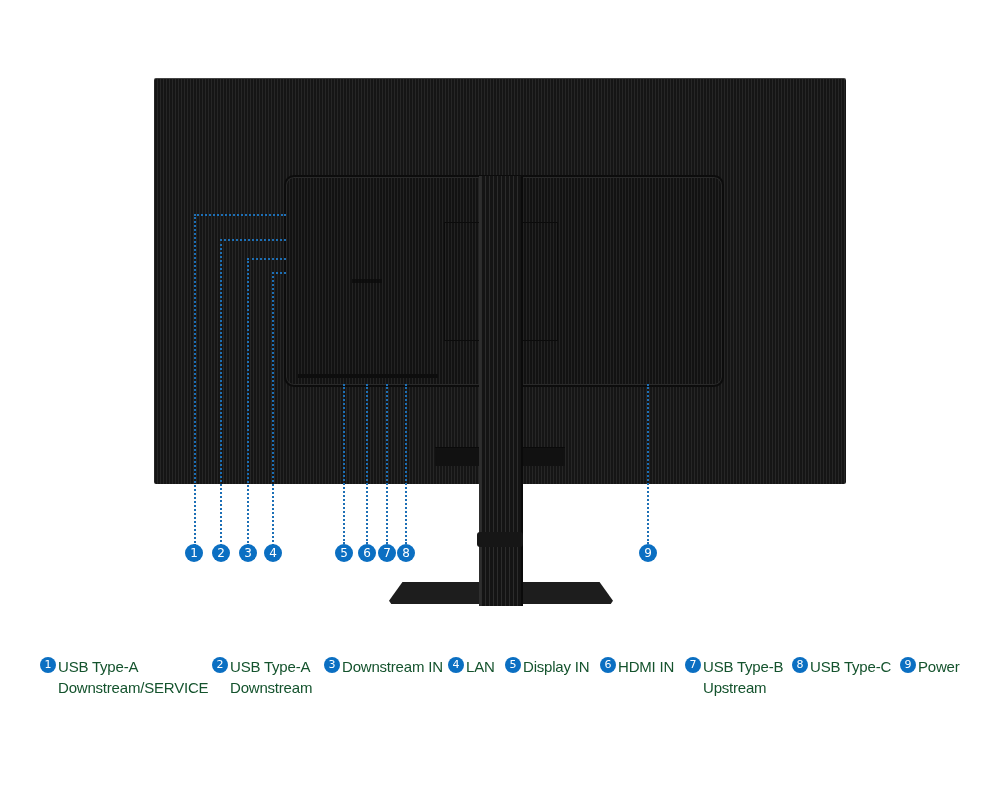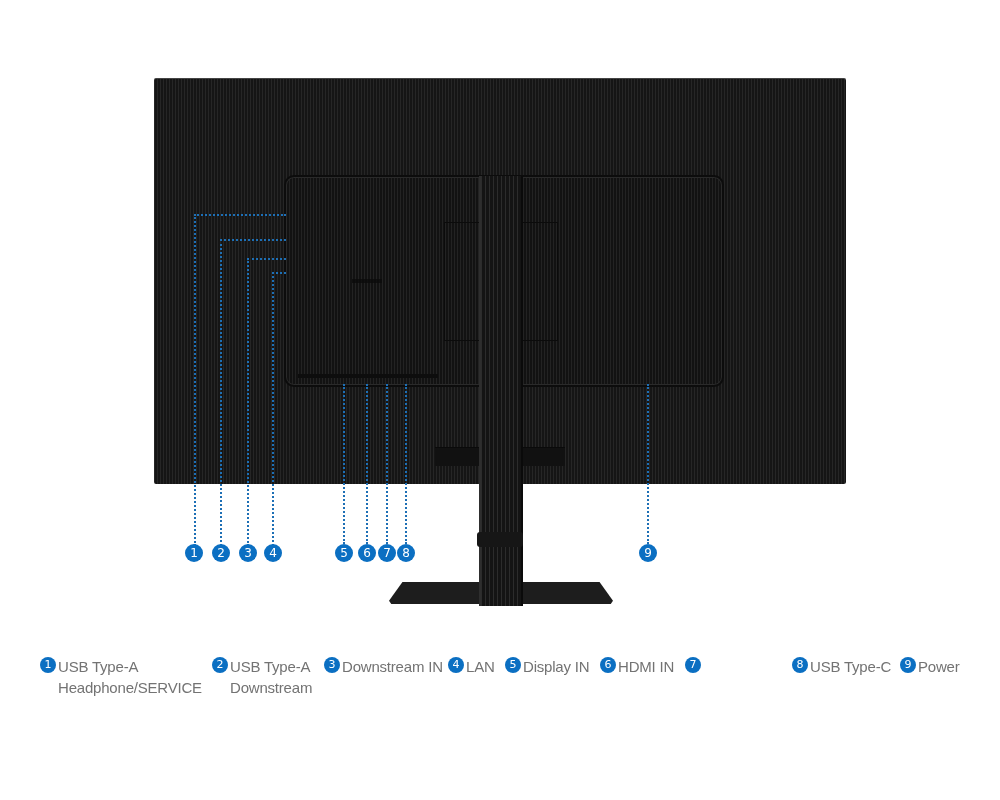--- a/index.html
+++ b/index.html
@@ -20,21 +20,21 @@
   .stand-base { position:absolute; left:389px; top:582px; width:224px; height:22px; background:#1d1d1d;
     clip-path: polygon(6% 0, 94% 0, 100% 85%, 99% 100%, 1% 100%, 0 85%); }
   .port-strip { position:absolute; left:298px; top:374px; width:140px; height:4px; background:#0d0d0d; }
   .lead { position:absolute; border-color:#1d6fb5; border-style:dotted; border-width:0; }
   .bubble { position:absolute; width:18px; height:18px; border-radius:50%; background:#0b6fc2; color:#fff;
     font-size:12px; line-height:18px; text-align:center; font-family:"DejaVu Sans", sans-serif; }
   .legend { position:absolute; top:656px; left:0; width:1000px; height:60px; }
   .leg-item { position:absolute; top:0; display:flex; align-items:flex-start; }
   .leg-num { width:16px; height:16px; border-radius:50%; background:#0b6fc2; color:#fff; font-size:11px;
     line-height:16px; text-align:center; margin-top:1px; margin-right:2px; font-family:"DejaVu Sans", sans-serif; }
-  .leg-text { font-size:15px; color:#737373; line-height:21px; font-family:"Liberation Sans", sans-serif; letter-spacing:-0.2px; }
+  .leg-text { font-size:15px; color:#14532d; line-height:21px; font-family:"Liberation Sans", sans-serif; letter-spacing:-0.2px; }
 </style>
 </head>
 <body>
 
 <div class="monitor"></div>
 <div class="back-panel"></div>
 <div class="logo"></div>
 <div class="vesa" style="left:444px;"></div>
 <div class="vesa" style="left:510px;"></div>
 <div class="vesa-bottom" style="left:435px;"></div>
@@ -61,21 +61,21 @@
 <div class="bubble" style="left:264px; top:544px;">4</div>
 <div class="bubble" style="left:335px; top:544px;">5</div>
 <div class="bubble" style="left:358px; top:544px;">6</div>
 <div class="bubble" style="left:378px; top:544px;">7</div>
 <div class="bubble" style="left:397px; top:544px;">8</div>
 <div class="bubble" style="left:639px; top:544px;">9</div>
 
 <div class="legend">
   <div class="leg-item" style="left:40px;">
     <span class="leg-num">1</span>
-    <span class="leg-text"><span>USB Type-A</span><br><span>Headphone/SERVICE</span></span>
+    <span class="leg-text"><span>USB Type-A</span><br><span>Downstream/SERVICE</span></span>
   </div>
   <div class="leg-item" style="left:212px;">
     <span class="leg-num">2</span>
     <span class="leg-text"><span>USB Type-A</span><br><span>Downstream</span></span>
   </div>
   <div class="leg-item" style="left:324px;">
     <span class="leg-num">3</span>
     <span class="leg-text">Downstream IN</span>
   </div>
   <div class="leg-item" style="left:448px;">
@@ -85,20 +85,21 @@
   <div class="leg-item" style="left:505px;">
     <span class="leg-num">5</span>
     <span class="leg-text">Display IN</span>
   </div>
   <div class="leg-item" style="left:600px;">
     <span class="leg-num">6</span>
     <span class="leg-text">HDMI IN</span>
   </div>
   <div class="leg-item" style="left:685px;">
     <span class="leg-num">7</span>
+    <span class="leg-text"><span>USB Type-B</span><br><span>Upstream</span></span>
   </div>
   <div class="leg-item" style="left:792px;">
     <span class="leg-num">8</span>
     <span class="leg-text">USB Type-C</span>
   </div>
   <div class="leg-item" style="left:900px;">
     <span class="leg-num">9</span>
     <span class="leg-text">Power</span>
   </div>
 </div>

